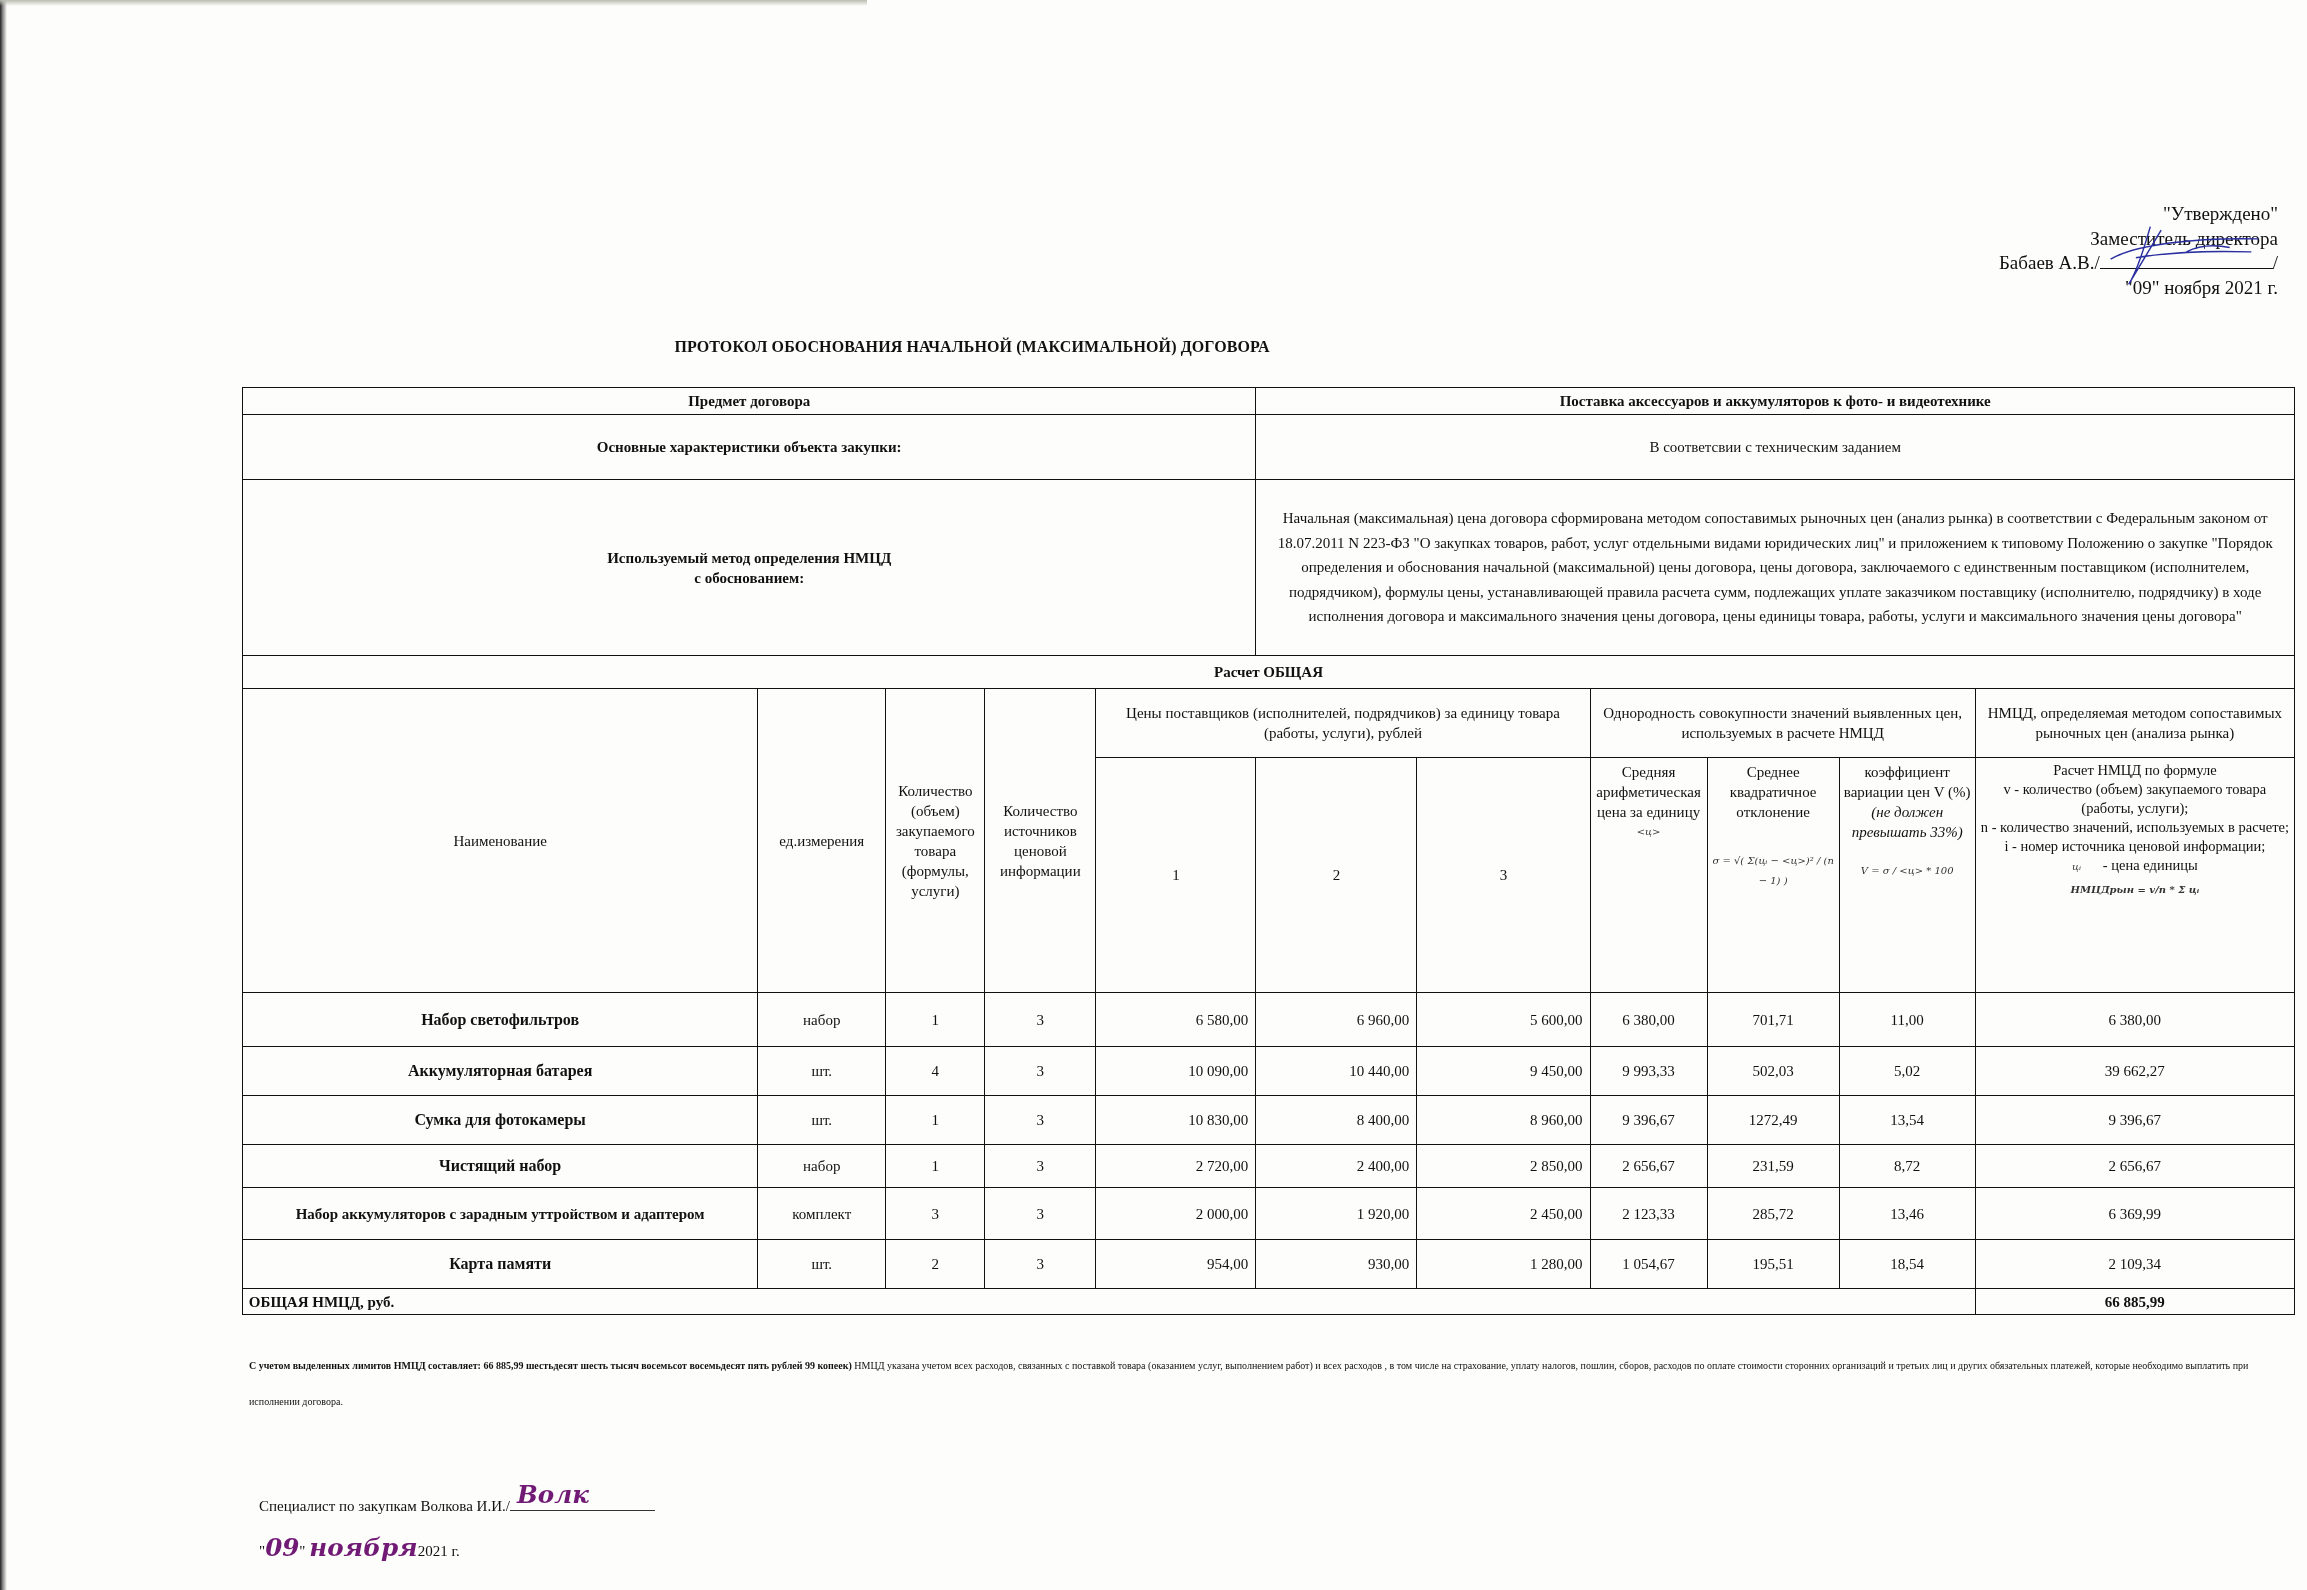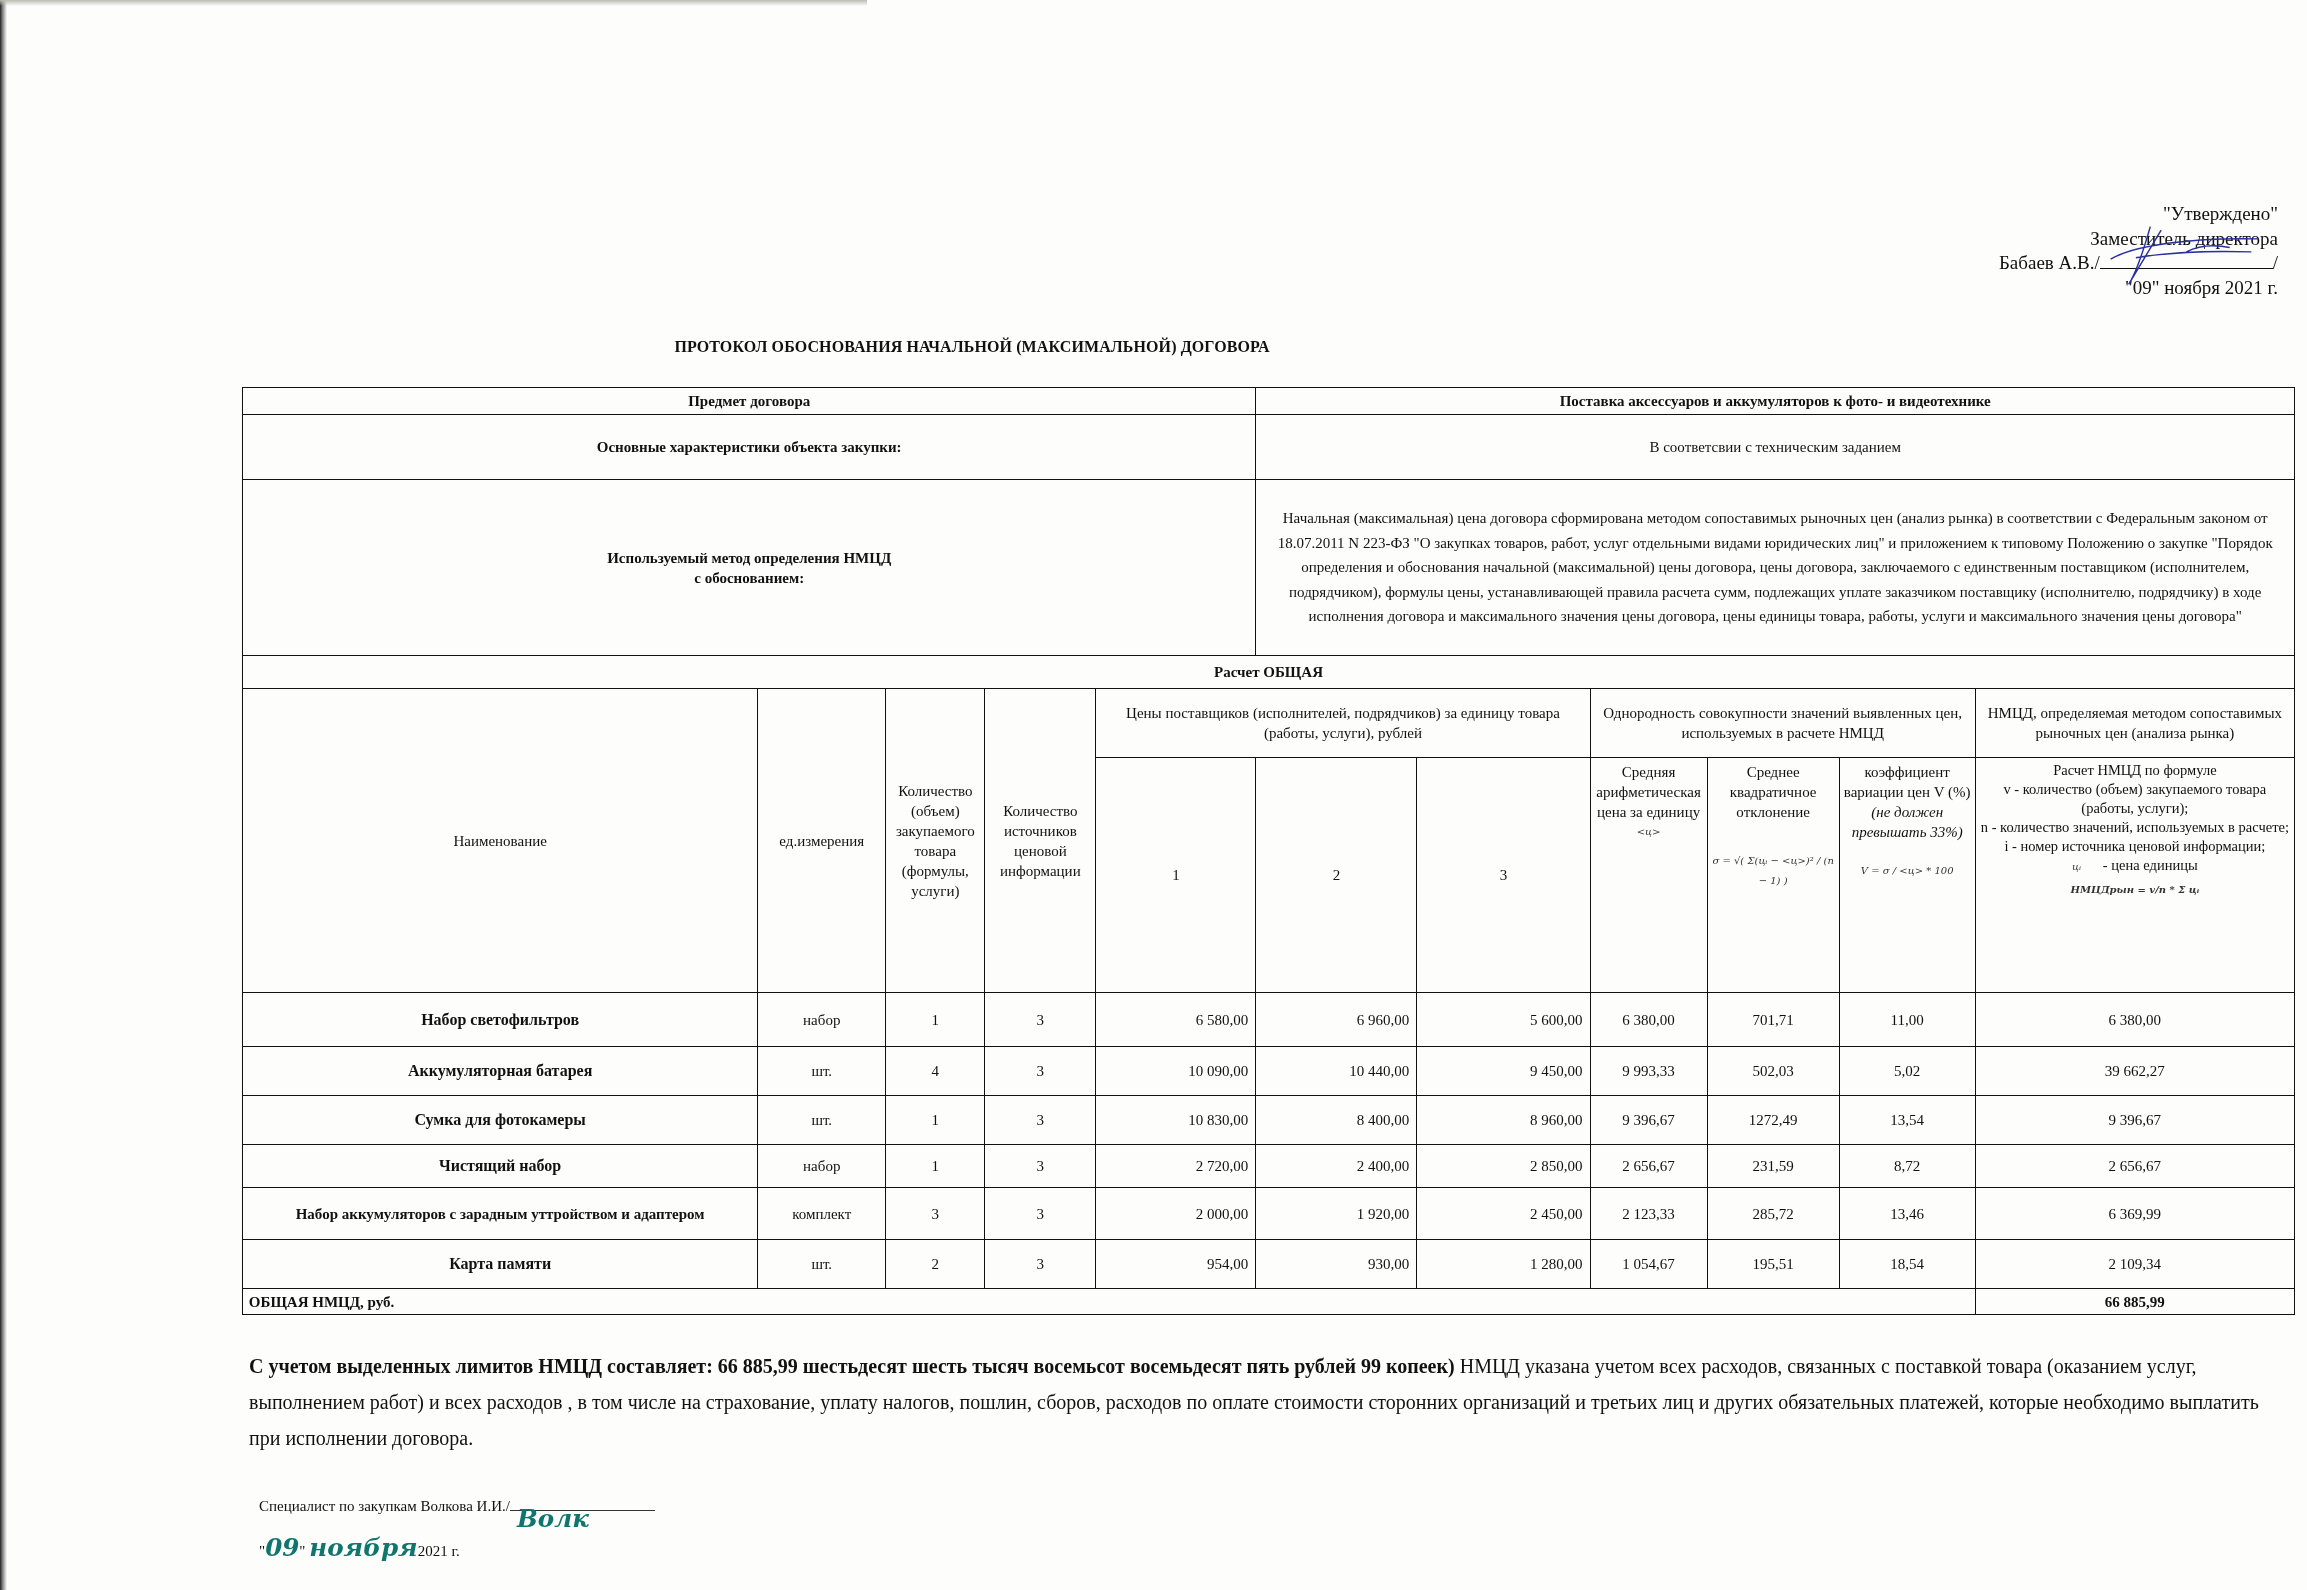--- a/index.html
+++ b/index.html
@@ -18,25 +18,25 @@
 
   table.main { position: absolute; left: 242px; top: 387px; width: 2053px; border-collapse: collapse; table-layout: fixed; font-size: 15px; }
   table.main td { border: 1.4px solid #111; text-align: center; vertical-align: middle; padding: 1.4px 2.9px; line-height: 20px; }
   .b { font-weight: bold; }
   .r { text-align: right !important; padding-right: 7.2px !important; }
   .l { text-align: left !important; padding-left: 5.8px !important; }
   .formula { font-family: "DejaVu Serif", serif; font-style: italic; font-size: 10px; color: #333; }
   .it { font-style: italic; }
   .item-name { font-weight: bold; font-size: 16px; }
 
-  .summary { position: absolute; left: 249px; top: 1348px; width: 2024px; font-size: 20px; line-height: 36px; }
+  .summary { position: absolute; left: 249px; top: 1348px; width: 2024px; font-size: 10px; line-height: 36px; }
   .summary .bold { font-weight: bold; }
 
   .signoff { position: absolute; left: 259px; top: 1485px; font-size: 15px; line-height: 42px; }
-  .hand { font-family: "DejaVu Serif", serif; font-style: italic; font-weight: bold; color: #0f766e; font-size: 24.6px; margin-top: 24px; }
+  .hand { font-family: "DejaVu Serif", serif; font-style: italic; font-weight: bold; color: #701a75; font-size: 24.6px; }
   .sig-blank { display: inline-block; width: 145px; border-bottom: 1.1px solid #333; position: relative; height: 17.3px; vertical-align: baseline; }
 </style>
 </head>
 <body>
 
 <div class="scan-edge"></div>
 <div class="scan-top"></div>
 
 <div class="approval">
   <div>"Утверждено"</div>

